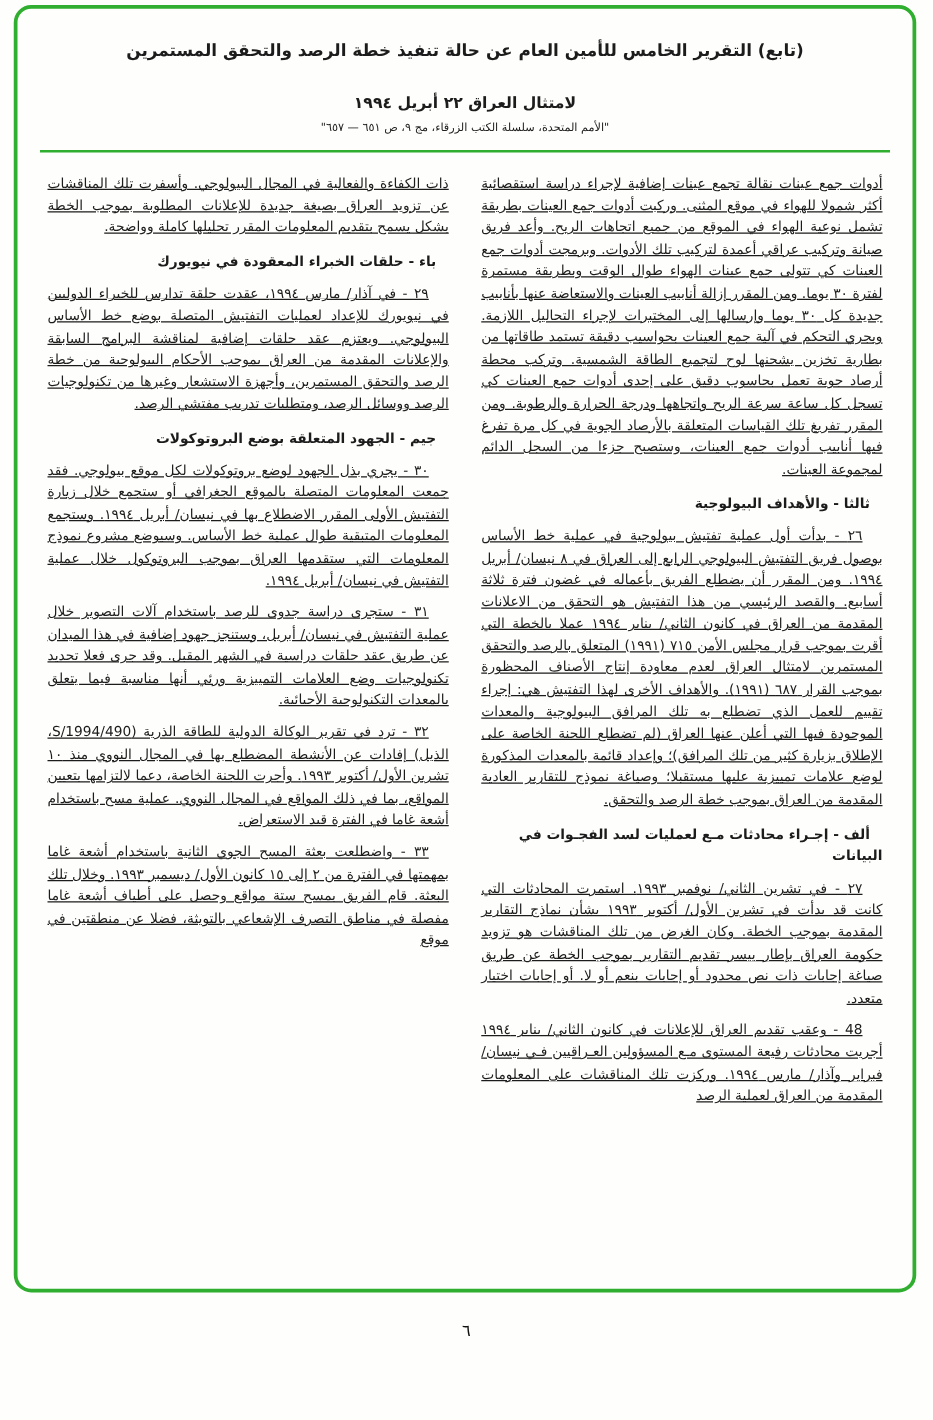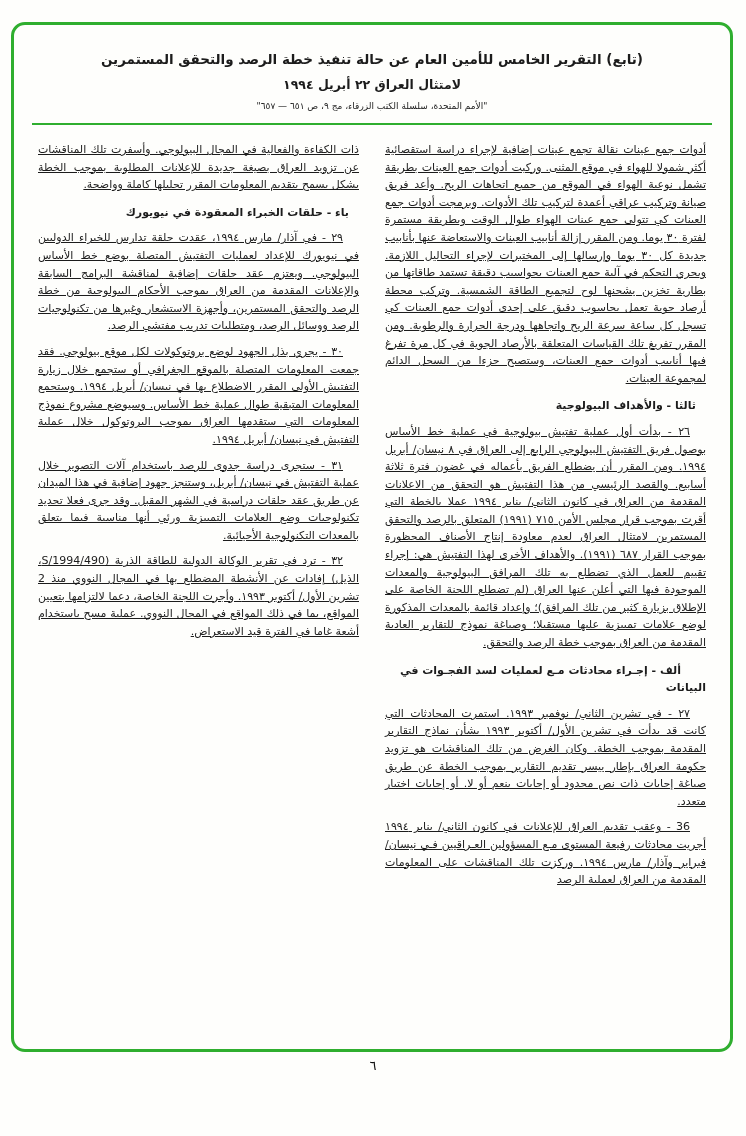--- a/index.html
+++ b/index.html
@@ -4,53 +4,53 @@
 <style>
   html, body { margin: 0; padding: 0; }
   body {
     width: 746px; height: 1136px;
     background: #ffffff;
     font-family: "DejaVu Sans", sans-serif;
     color: #1c1c1c;
   }
   .page { position: relative; width: 746px; height: 1136px; background: #fefefc; overflow: hidden; }
   .frame {
-    position: absolute; left: 11px; top: 22px;
+    position: absolute; left: 11px; top: 4px;
     width: 722px; height: 1030px;
     box-sizing: border-box;
     border: 3px solid #2fae2f;
     border-radius: 14px;
     direction: rtl;
     overflow: hidden;
     background: #fefefc;
   }
   .header { text-align: center; margin-top: 26px; padding: 0 30px; }
   .title1 { font-size: 13.5px; font-weight: bold; letter-spacing: 0.2px; }
-  .title2 { font-size: 12.5px; font-weight: bold; margin-top: 10px; }
+  .title2 { font-size: 12.5px; font-weight: bold; margin-top: 25px; }
   .source { font-size: 9px; margin-top: 9px; color: #222; }
   .divider { height: 2px; background: #2fae2f; margin: 12px 18px 14px 18px; }
   .body {
     display: flex; direction: rtl;
     padding: 2px 24px 0 24px;
     gap: 26px;
   }
   .col {
     width: 324px;
     font-size: 11px;
     line-height: 1.6;
     text-align: justify;
     text-align-last: right;
   }
   .col .paragraph { margin: 0 0 8px 0; text-indent: 16px; text-decoration: underline; }
   .col .paragraph.continuation { text-indent: 0; }
   .col .heading {
     font-weight: bold;
     margin: 10px 0 8px 0;
     text-indent: 10px;
-    text-align: center;
+    text-align: right;
   }
   .pagenum {
     position: absolute; left: 0; top: 1058px; width: 746px;
     text-align: center; font-size: 13px; color: #111;
   }
 </style>
 </head>
 <body>
 
 <div class="page">
@@ -61,26 +61,28 @@
       <div class="source">"الأمم المتحدة، سلسلة الكتب الزرقاء، مج ٩، ص ٦٥١ — ٦٥٧"</div>
     </div>
     <div class="divider"></div>
     <div class="body">
       <div class="col" id="right-column">
           <div class="paragraph continuation">أدوات جمع عينات نقالة تجمع عينات إضافية لإجراء دراسة استقصائية أكثر شمولا للهواء في موقع المثنى. وركبت أدوات جمع العينات بطريقة تشمل نوعية الهواء في الموقع من جميع اتجاهات الريح. وأعد فريق صيانة وتركيب عراقي أعمدة لتركيب تلك الأدوات. وبرمجت أدوات جمع العينات كي تتولى جمع عينات الهواء طوال الوقت وبطريقة مستمرة لفترة ٣٠ يوما. ومن المقرر إزالة أنابيب العينات والاستعاضة عنها بأنابيب جديدة كل ٣٠ يوما وإرسالها إلى المختبرات لإجراء التحاليل اللازمة. ويجري التحكم في آلية جمع العينات بحواسيب دقيقة تستمد طاقاتها من بطارية تخزين يشحنها لوح لتجميع الطاقة الشمسية. وتركب محطة أرصاد جوية تعمل بحاسوب دقيق على إحدى أدوات جمع العينات كي تسجل كل ساعة سرعة الريح واتجاهها ودرجة الحرارة والرطوبة. ومن المقرر تفريغ تلك القياسات المتعلقة بالأرصاد الجوية في كل مرة تفرغ فيها أنابيب أدوات جمع العينات، وستصبح جزءا من السجل الدائم لمجموعة العينات.</div>
           <div class="heading">ثالثا - والأهداف البيولوجية</div>
           <div class="paragraph">٢٦ - بدأت أول عملية تفتيش بيولوجية في عملية خط الأساس بوصول فريق التفتيش البيولوجي الرابع إلى العراق في ٨ نيسان/ أبريل ١٩٩٤. ومن المقرر أن يضطلع الفريق بأعماله في غضون فترة ثلاثة أسابيع. والقصد الرئيسي من هذا التفتيش هو التحقق من الاعلانات المقدمة من العراق في كانون الثاني/ يناير ١٩٩٤ عملا بالخطة التي أقرت بموجب قرار مجلس الأمن ٧١٥ (١٩٩١) المتعلق بالرصد والتحقق المستمرين لامتثال العراق لعدم معاودة إنتاج الأصناف المحظورة بموجب القرار ٦٨٧ (١٩٩١). والأهداف الأخرى لهذا التفتيش هي: إجراء تقييم للعمل الذي تضطلع به تلك المرافق البيولوجية والمعدات الموجودة فيها التي أعلن عنها العراق (لم تضطلع اللجنة الخاصة على الإطلاق بزيارة كثير من تلك المرافق)؛ وإعداد قائمة بالمعدات المذكورة لوضع علامات تمييزية عليها مستقبلا؛ وصياغة نموذج للتقارير العادية المقدمة من العراق بموجب خطة الرصد والتحقق.</div>
           <div class="heading">ألف - إجـراء محادثات مـع لعمليات لسد الفجـوات في البيانات</div>
           <div class="paragraph">٢٧ - في تشرين الثاني/ نوفمبر ١٩٩٣. استمرت المحادثات التي كانت قد بدأت في تشرين الأول/ أكتوبر ١٩٩٣ بشأن نماذج التقارير المقدمة بموجب الخطة. وكان الغرض من تلك المناقشات هو تزويد حكومة العراق بإطار ييسر تقديم التقارير بموجب الخطة عن طريق صياغة إجابات ذات نص محدود أو إجابات بنعم أو لا. أو إجابات اختيار متعدد.</div>
-          <div class="paragraph">36 - وعقب تقديم العراق للإعلانات في كانون الثاني/ يناير ١٩٩٤ أجريت محادثات رفيعة المستوى مـع المسؤولين العـراقيين فـي نيسان/ فبراير وآذار/ مارس ١٩٩٤. وركزت تلك المناقشات على المعلومات المقدمة من العراق لعملية الرصد</div>
+          <div class="paragraph">48 - وعقب تقديم العراق للإعلانات في كانون الثاني/ يناير ١٩٩٤ أجريت محادثات رفيعة المستوى مـع المسؤولين العـراقيين فـي نيسان/ فبراير وآذار/ مارس ١٩٩٤. وركزت تلك المناقشات على المعلومات المقدمة من العراق لعملية الرصد</div>
         </div>
       <div class="col" id="left-column">
           <div class="paragraph continuation">ذات الكفاءة والفعالية في المجال البيولوجي. وأسفرت تلك المناقشات عن تزويد العراق بصيغة جديدة للإعلانات المطلوبة بموجب الخطة بشكل يسمح بتقديم المعلومات المقرر تحليلها كاملة وواضحة.</div>
           <div class="heading">باء - حلقات الخبراء المعقودة في نيويورك</div>
           <div class="paragraph">٢٩ - في آذار/ مارس ١٩٩٤، عقدت حلقة تدارس للخبراء الدوليين في نيويورك للإعداد لعمليات التفتيش المتصلة بوضع خط الأساس البيولوجي. ويعتزم عقد حلقات إضافية لمناقشة البرامج السابقة والإعلانات المقدمة من العراق بموجب الأحكام البيولوجية من خطة الرصد والتحقق المستمرين، وأجهزة الاستشعار وغيرها من تكنولوجيات الرصد ووسائل الرصد، ومتطلبات تدريب مفتشي الرصد.</div>
+          <div class="heading">جيم - الجهود المتعلقة بوضع البروتوكولات</div>
           <div class="paragraph">٣٠ - يجري بذل الجهود لوضع بروتوكولات لكل موقع بيولوجي. فقد جمعت المعلومات المتصلة بالموقع الجغرافي أو ستجمع خلال زيارة التفتيش الأولى المقرر الاضطلاع بها في نيسان/ أبريل ١٩٩٤. وستجمع المعلومات المتبقية طوال عملية خط الأساس. وسيوضع مشروع نموذج المعلومات التي ستقدمها العراق بموجب البروتوكول خلال عملية التفتيش في نيسان/ أبريل ١٩٩٤.</div>
           <div class="paragraph">٣١ - ستجرى دراسة جدوى للرصد باستخدام آلات التصوير خلال عملية التفتيش في نيسان/ أبريل، وستنجز جهود إضافية في هذا الميدان عن طريق عقد حلقات دراسية في الشهر المقبل. وقد جرى فعلا تحديد تكنولوجيات وضع العلامات التمييزية ورئي أنها مناسبة فيما يتعلق بالمعدات التكنولوجية الأحيائية.</div>
-          <div class="paragraph">٣٢ - ترد في تقرير الوكالة الدولية للطاقة الذرية (S/1994/490، الذيل) إفادات عن الأنشطة المضطلع بها في المجال النووي منذ 2 تشرين الأول/ أكتوبر ١٩٩٣. وأجرت اللجنة الخاصة، دعما لالتزامها بتعيين المواقع، بما في ذلك المواقع في المجال النووي. عملية مسح باستخدام أشعة غاما في الفترة قيد الاستعراض.</div>
+          <div class="paragraph">٣٢ - ترد في تقرير الوكالة الدولية للطاقة الذرية (S/1994/490، الذيل) إفادات عن الأنشطة المضطلع بها في المجال النووي منذ ١٠ تشرين الأول/ أكتوبر ١٩٩٣. وأجرت اللجنة الخاصة، دعما لالتزامها بتعيين المواقع، بما في ذلك المواقع في المجال النووي. عملية مسح باستخدام أشعة غاما في الفترة قيد الاستعراض.</div>
+          <div class="paragraph">٣٣ - واضطلعت بعثة المسح الجوي الثانية باستخدام أشعة غاما بمهمتها في الفترة من ٢ إلى ١٥ كانون الأول/ ديسمبر ١٩٩٣. وخلال تلك البعثة. قام الفريق بمسح ستة مواقع وحصل على أطياف أشعة غاما مفصلة في مناطق التصرف الإشعاعي بالتويثة، فضلا عن منطقتين في موقع</div>
         </div>
     </div>
   </div>
   <div class="pagenum">٦</div>
 </div>
 
 </body></html>

